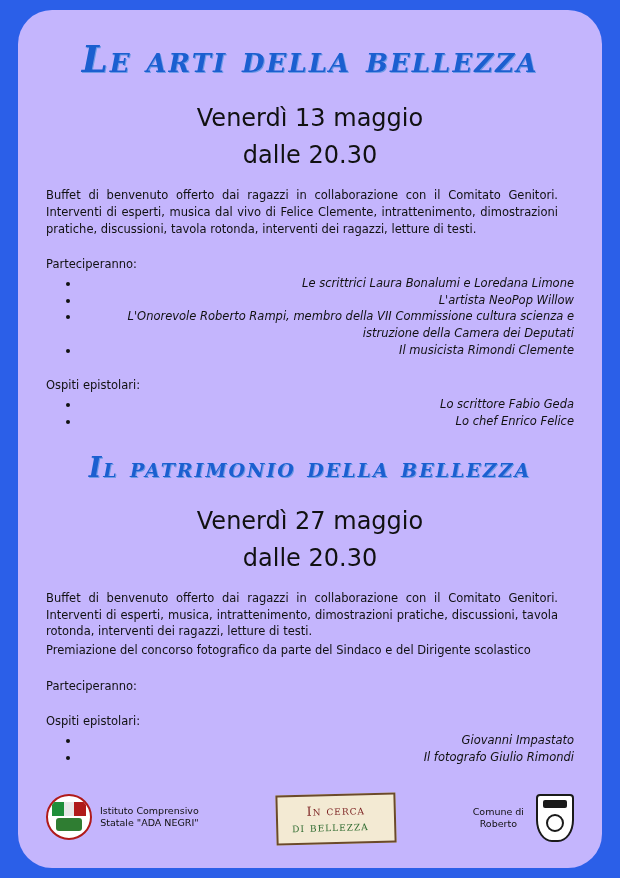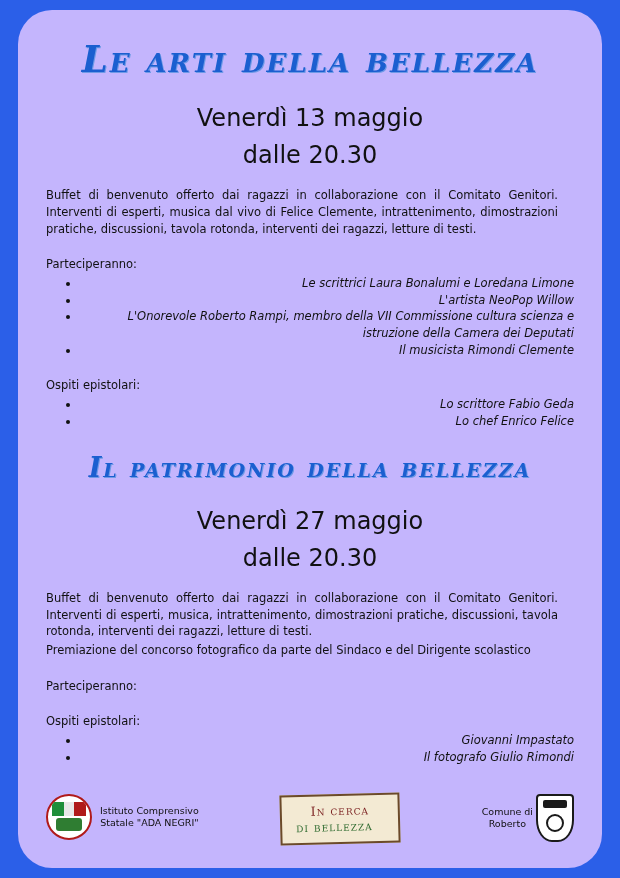--- a/index.html
+++ b/index.html
@@ -148,21 +148,21 @@
     line-height: 1.25;
   }
   .center-logo span.l2 {
     color: #2f6b2f;
     align-self: flex-start;
     margin-left: 14px;
   }
   .footer-right {
     display: flex;
     align-items: center;
-    gap: 3px;
+    gap: 12px;
   }
   .comune-text {
     font-size: 9.5px;
     color: #111;
     line-height: 1.3;
     text-align: center;
   }
   .crest {
     width: 34px;
     height: 44px;

